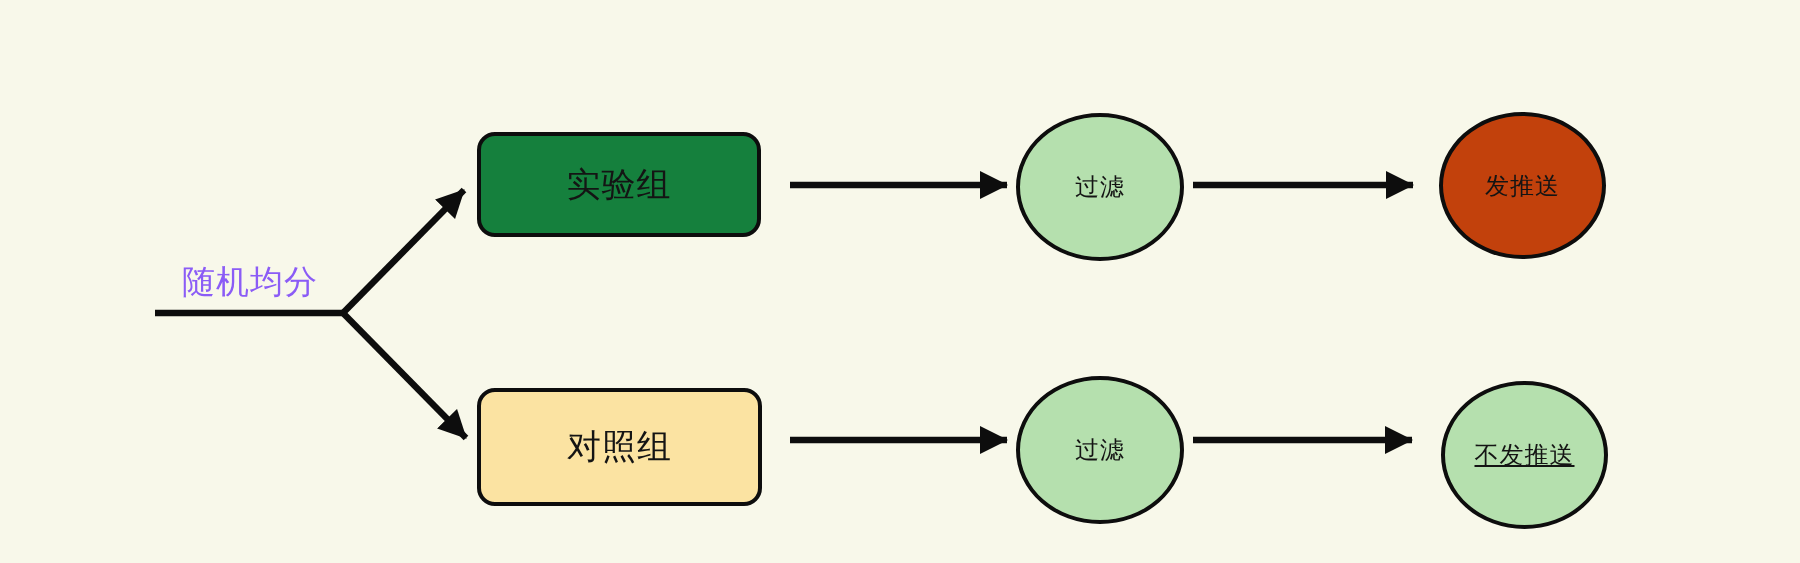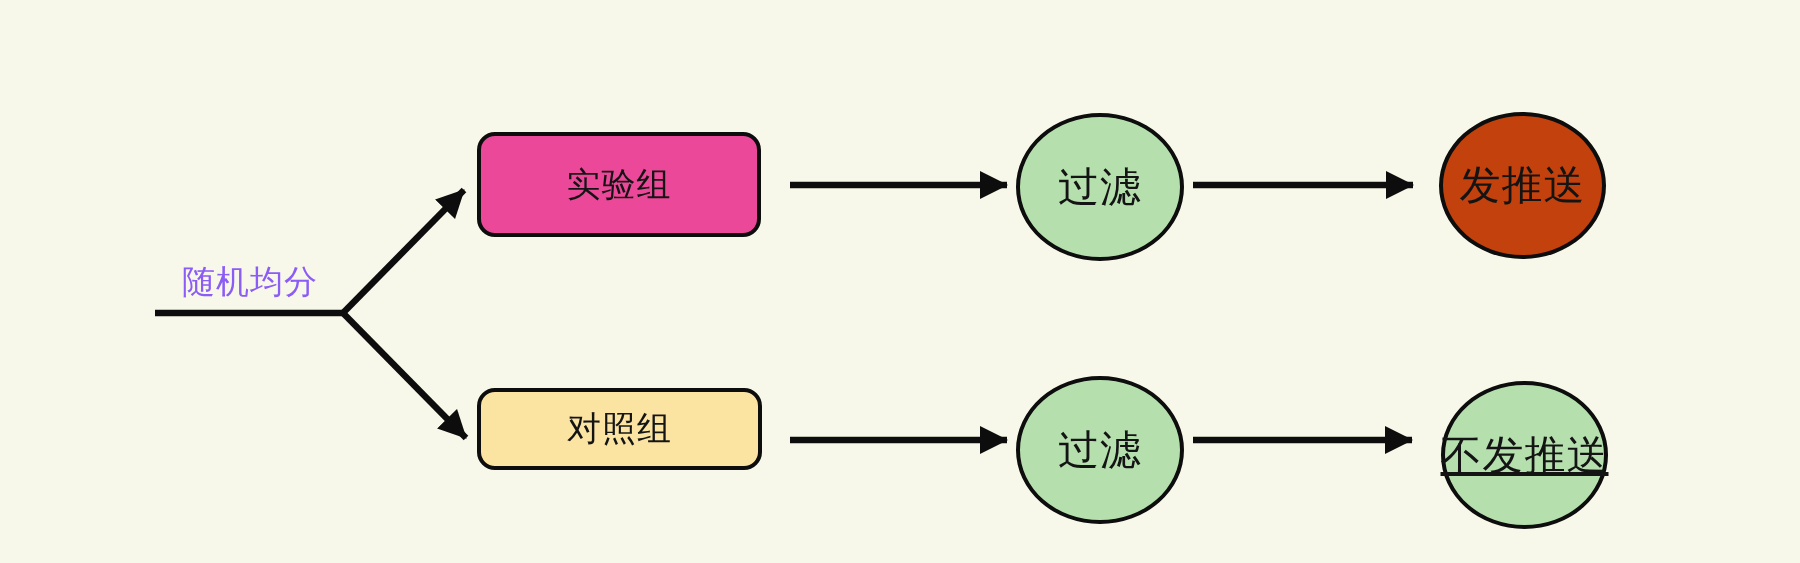--- a/index.html
+++ b/index.html
@@ -17,21 +17,21 @@
     pointer-events: none;
   }
   .node {
     position: absolute;
     box-sizing: border-box;
     display: flex;
     align-items: center;
     justify-content: center;
     border: 4px solid #0d0d0d;
     color: #141414;
-    font-size: 41px;
+    font-size: 24px;
     letter-spacing: 1px;
     white-space: nowrap;
   }
   .rect-node {
     border-radius: 18px;
     font-size: 34px;
   }
   .ellipse-node {
     border-radius: 50%;
   }
@@ -40,21 +40,21 @@
     left: 160px;
     top: 260px;
     width: 180px;
     text-align: center;
     font-size: 33px;
     letter-spacing: 1px;
     color: #8b5cf6;
   }
   
   .node-experiment { left: 477px; top: 132px; width: 284px; height: 105px; }
-  .node-control    { left: 477px; top: 388px; width: 285px; height: 82px; }
+  .node-control    { left: 477px; top: 388px; width: 285px; height: 118px; }
   .node-filter-top    { left: 1016px; top: 113px; width: 168px; height: 148px; }
   .node-send-push     { left: 1439px; top: 112px; width: 167px; height: 147px; }
   .node-filter-bottom { left: 1016px; top: 376px; width: 168px; height: 148px; }
   .node-no-push       { left: 1441px; top: 381px; width: 167px; height: 148px; }
 </style>
 </head>
 <body>
 
 <div class="stage" style="background-color: rgb(248, 248, 234);">
 
@@ -75,21 +75,21 @@
 
     <path d="M1193,185 L1413,185" fill="none" stroke-width="6.5" marker-end="url(#arrowhead)" stroke="#0D0D0D"></path>
 
     <path d="M790,440 L1007,440" fill="none" stroke-width="6.5" marker-end="url(#arrowhead)" stroke="#0D0D0D"></path>
 
     <path d="M1193,440 L1412,440" fill="none" stroke-width="6.5" marker-end="url(#arrowhead)" stroke="#0D0D0D"></path>
   </svg>
 
   <div class="split-label">随机均分</div>
 
-  <div class="node rect-node node-experiment" style="background-color: #ec4899;">
+  <div class="node rect-node node-experiment" style="background-color: #15803d;">
     <span>实验组</span>
   </div>
 
   <div class="node rect-node node-control" style="background-color: rgb(251, 227, 162);">
     <span>对照组</span>
   </div>
 
   <div class="node ellipse-node node-filter-top" style="background-color: rgb(181, 224, 174);">
     <span>过滤</span>
   </div>

